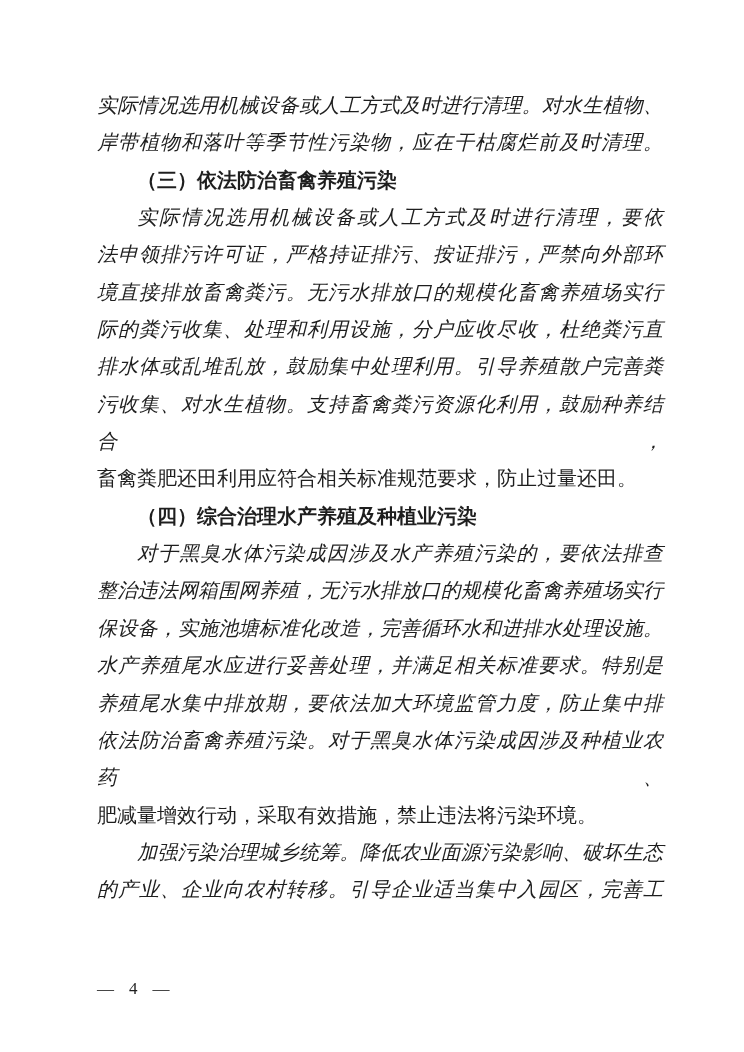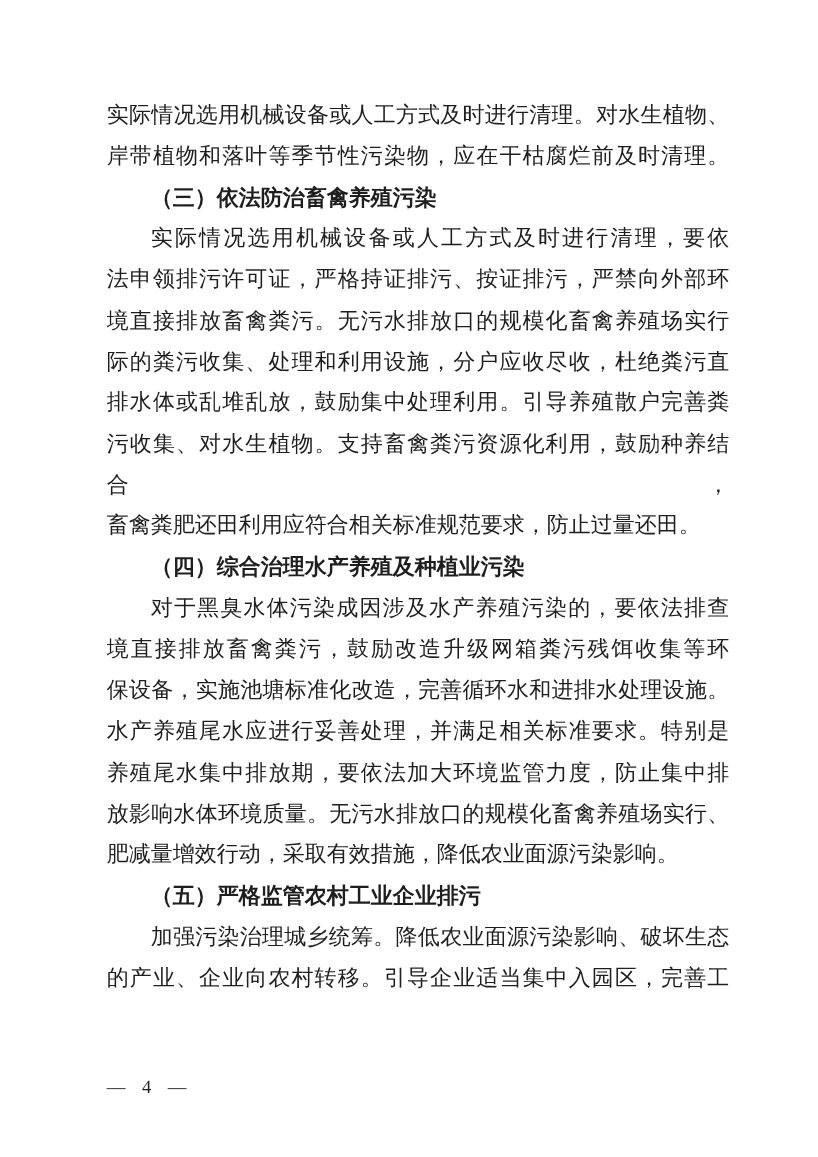--- a/index.html
+++ b/index.html
@@ -19,20 +19,21 @@
     width: 566px;
   }
   .ln {
     font-size: 20px;
     line-height: 37.35px;
     letter-spacing: 0;
   }
   .j {
     text-align: justify;
     text-align-last: justify;
+    font-style: italic;
   }
   .ind { text-indent: 2em; }
   .head {
     font-weight: bold;
     text-indent: 2em;
     text-align: center;
     text-align-last: left;
   }
   .last {
     text-align: center;
@@ -60,27 +61,26 @@
     <div class="ln head">（三）依法防治畜禽养殖污染</div>
     <div class="ln j ind">实际情况选用机械设备或人工方式及时进行清理，要依</div>
     <div class="ln j">法申领排污许可证，严格持证排污、按证排污，严禁向外部环</div>
     <div class="ln j">境直接排放畜禽粪污。无污水排放口的规模化畜禽养殖场实行</div>
     <div class="ln j">际的粪污收集、处理和利用设施，分户应收尽收，杜绝粪污直</div>
     <div class="ln j">排水体或乱堆乱放，鼓励集中处理利用。引导养殖散户完善粪</div>
     <div class="ln j">污收集、对水生植物。支持畜禽粪污资源化利用，鼓励种养结合，</div>
     <div class="ln last">畜禽粪肥还田利用应符合相关标准规范要求，防止过量还田。</div>
     <div class="ln head">（四）综合治理水产养殖及种植业污染</div>
     <div class="ln j ind">对于黑臭水体污染成因涉及水产养殖污染的，要依法排查</div>
-    <div class="ln j">境直接排放畜禽粪污，鼓励改造升级网箱粪污残饵收集等环</div>
+    <div class="ln j">整治违法网箱围网养殖，无污水排放口的规模化畜禽养殖场实行</div>
     <div class="ln j">保设备，实施池塘标准化改造，完善循环水和进排水处理设施。</div>
     <div class="ln j">水产养殖尾水应进行妥善处理，并满足相关标准要求。特别是</div>
     <div class="ln j">养殖尾水集中排放期，要依法加大环境监管力度，防止集中排</div>
-    <div class="ln j">放影响水体环境质量。无污水排放口的规模化畜禽养殖场实行、</div>
-    <div class="ln last">肥减量增效行动，采取有效措施，降低农业面源污染影响。</div>
-    <div class="ln head">（五）严格监管农村工业企业排污</div>
+    <div class="ln j">依法防治畜禽养殖污染。对于黑臭水体污染成因涉及种植业农药、</div>
+    <div class="ln last">肥减量增效行动，采取有效措施，禁止违法将污染环境。</div>
     <div class="ln j ind">加强污染治理城乡统筹。降低农业面源污染影响、破坏生态</div>
     <div class="ln j">的产业、企业向农村转移。引导企业适当集中入园区，完善工</div>
   </div>
 
   <div class="footer">
     <span>—</span>
     <span>4</span>
     <span>—</span>
   </div>
 </div>

